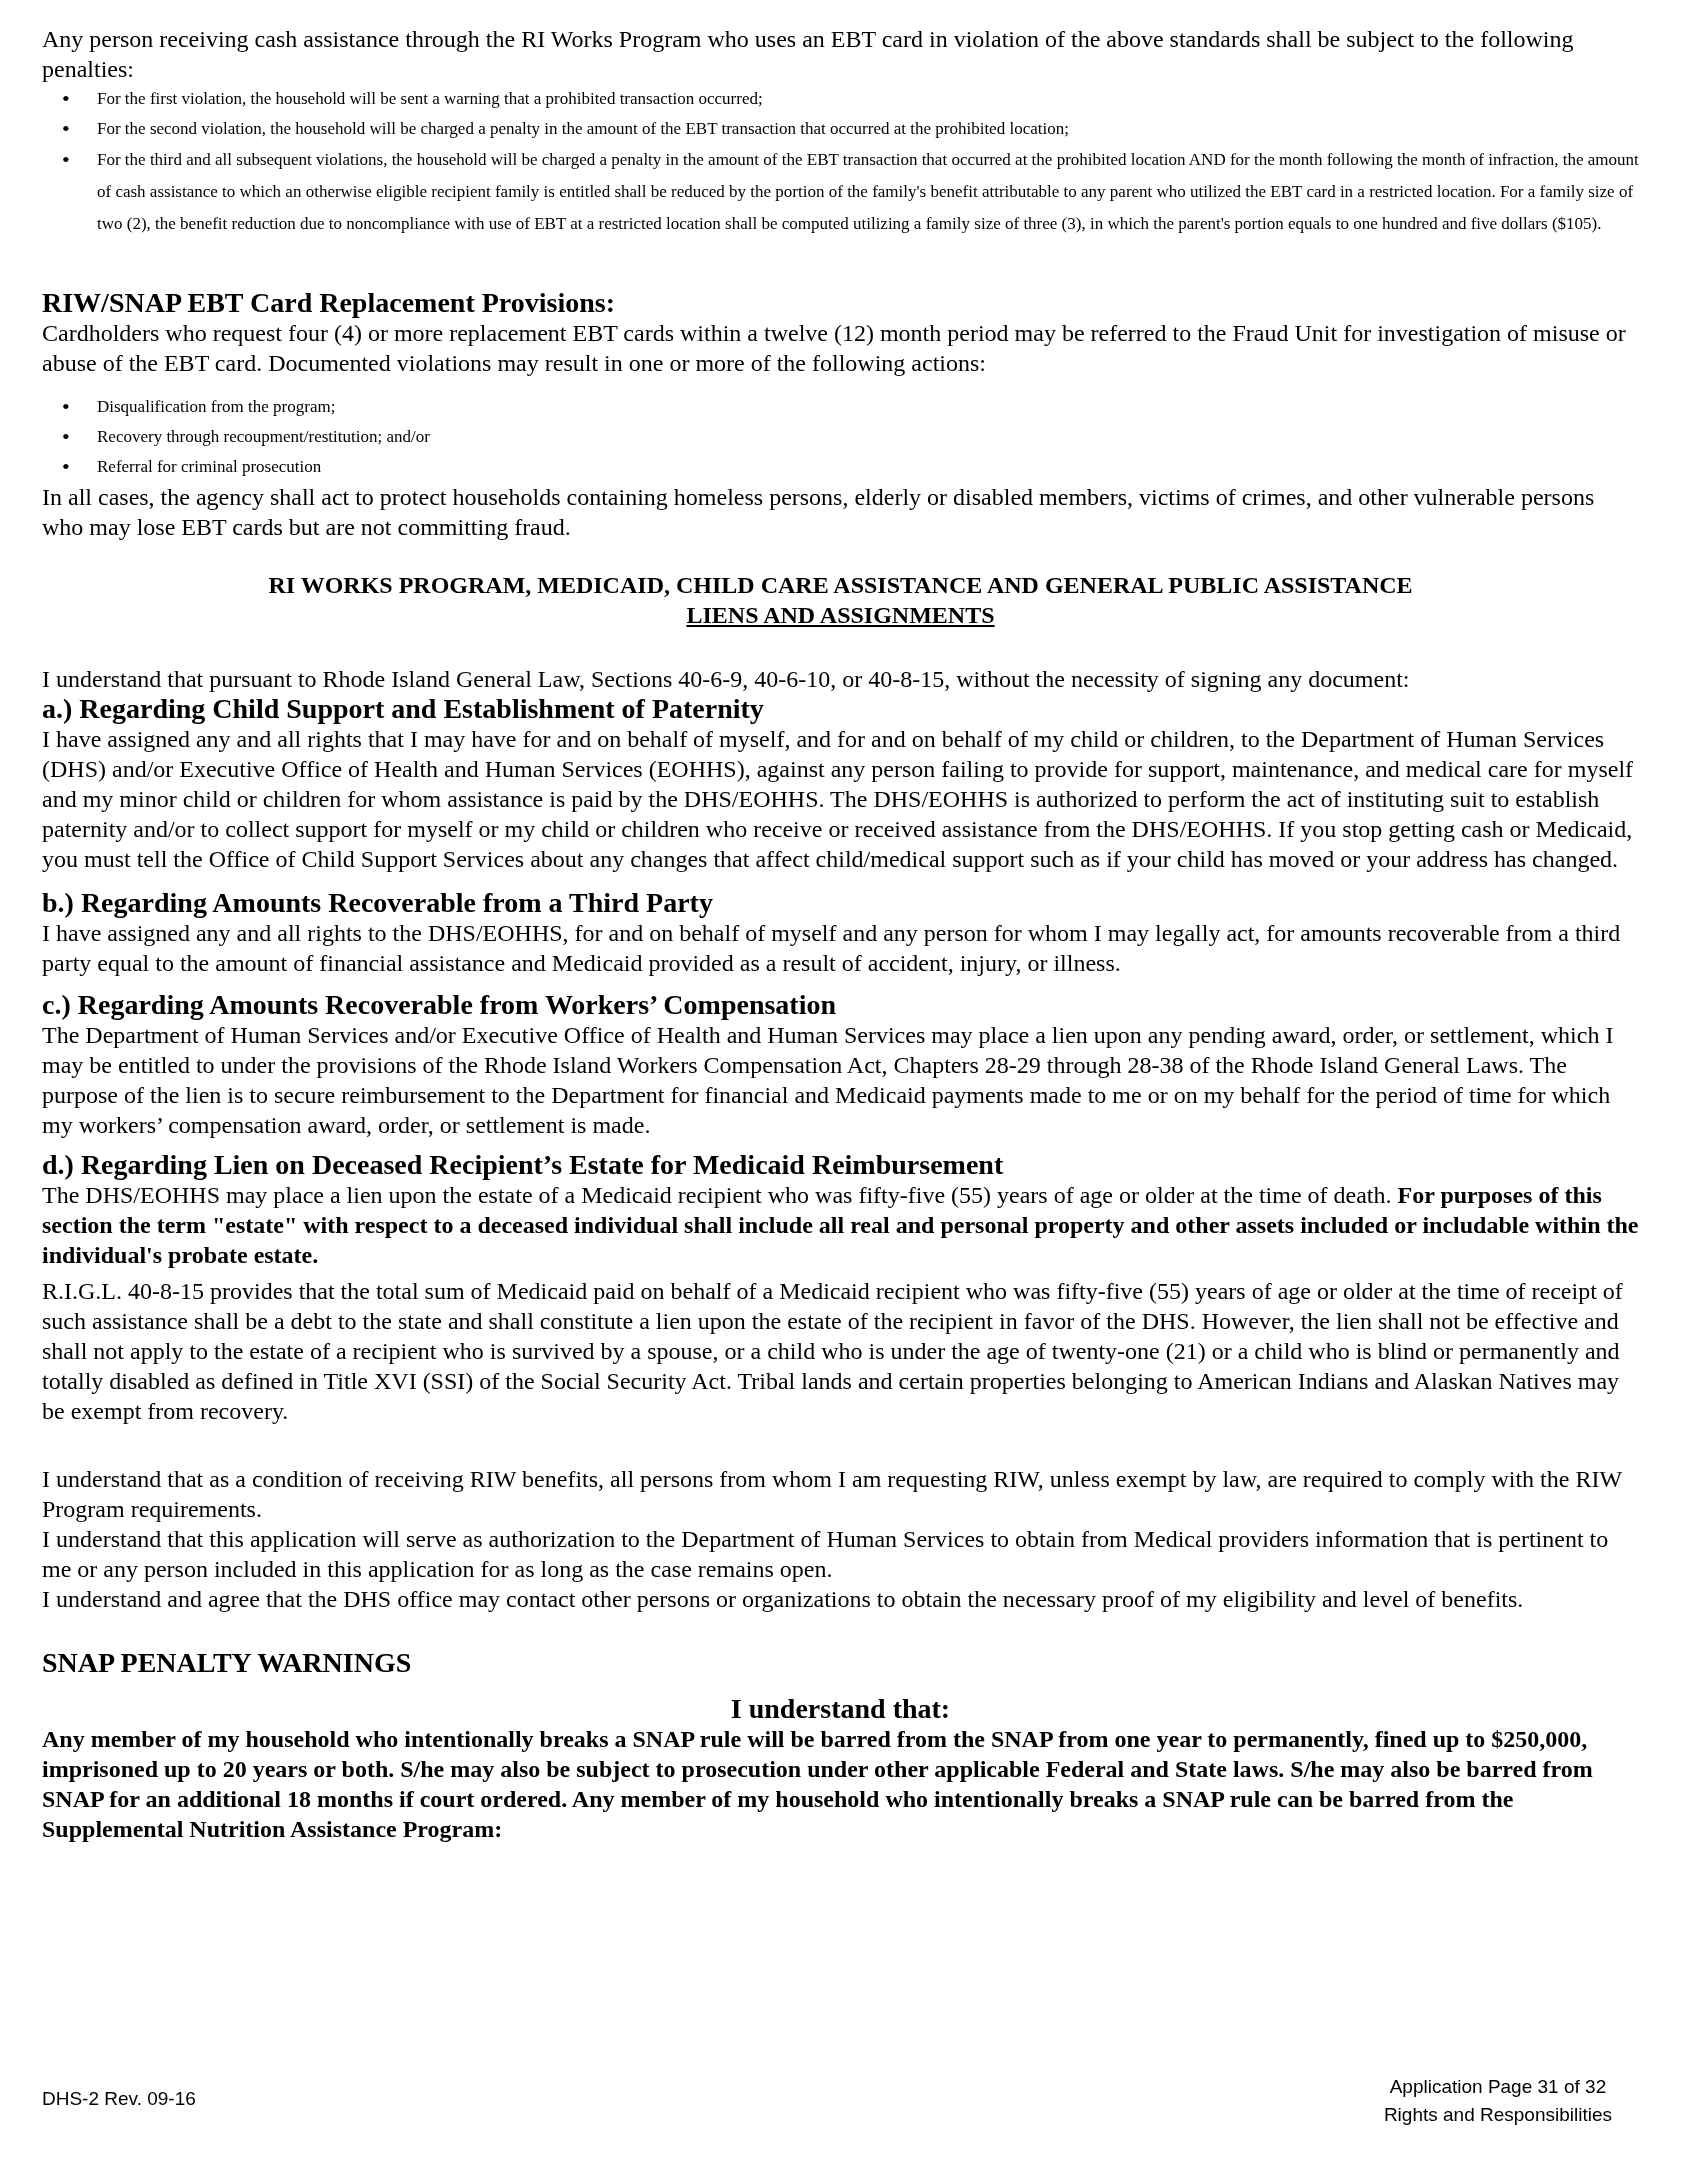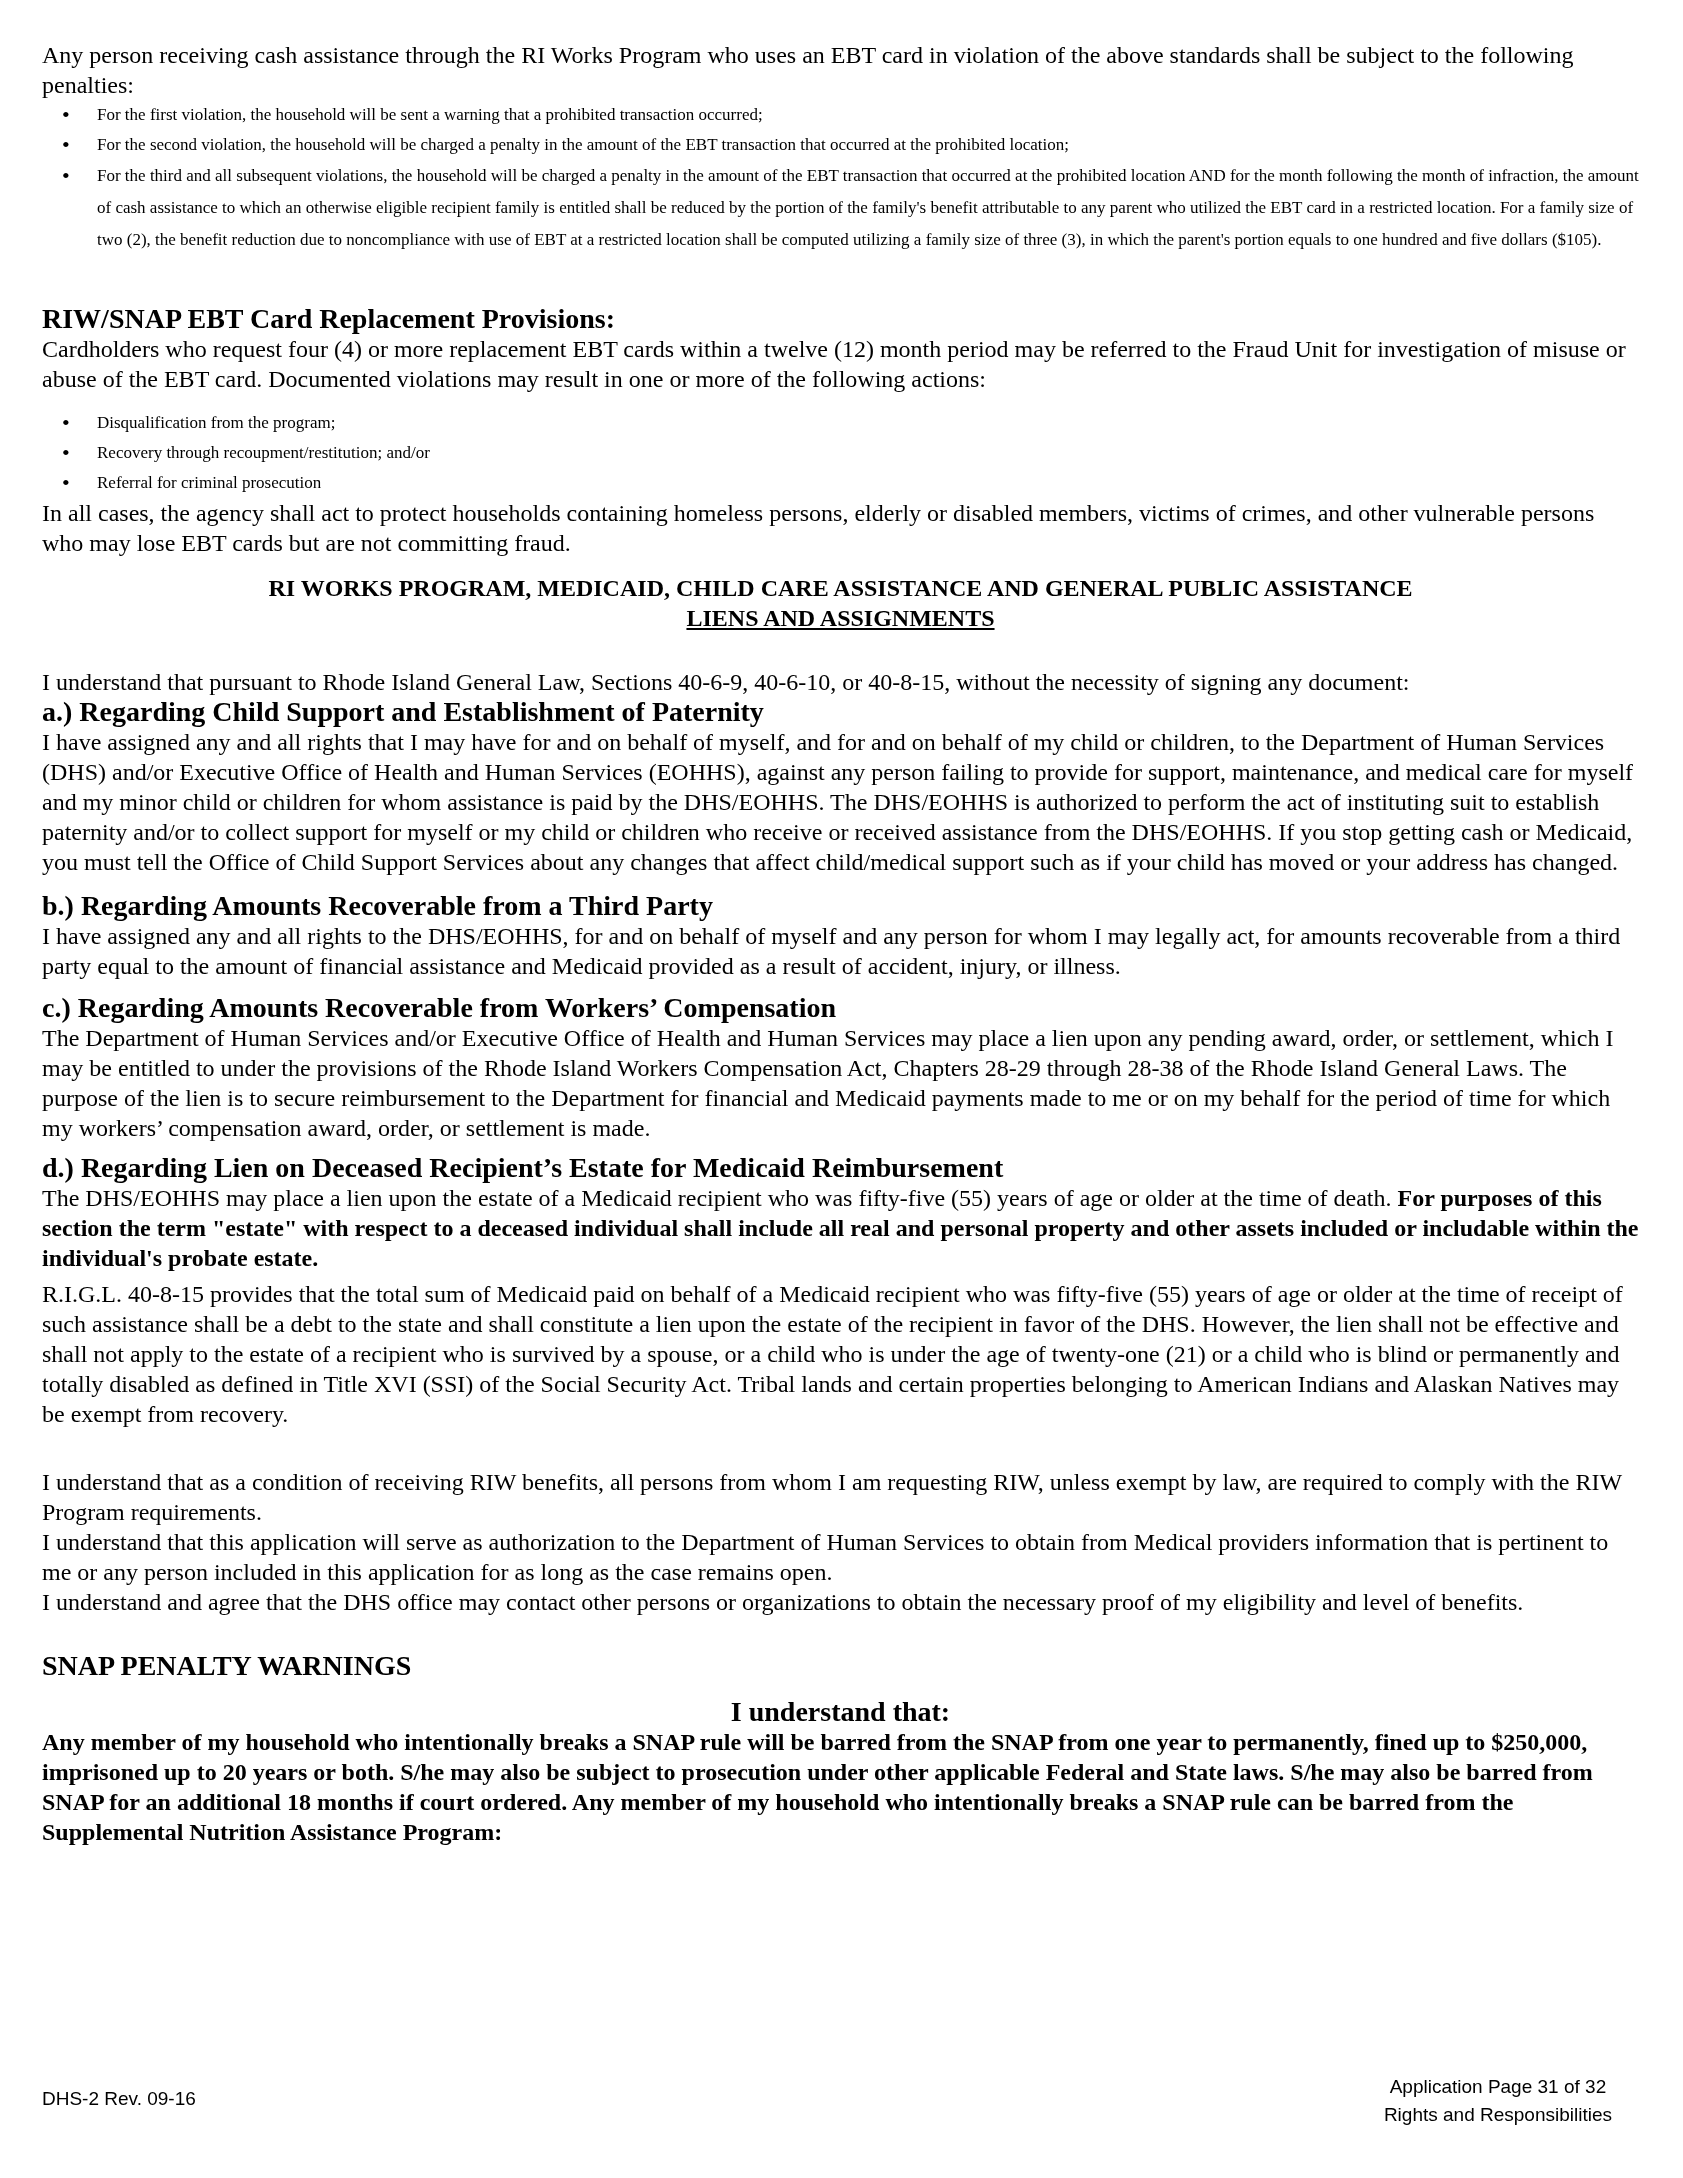--- a/index.html
+++ b/index.html
@@ -8,21 +8,21 @@
     width: 1683px;
     height: 2178px;
     background: #ffffff;
     color: #000000;
     font-family: "Liberation Serif", serif;
     overflow: hidden;
   }
   .content {
     position: absolute;
     left: 42px;
-    top: 40px;
+    top: 24px;
     width: 1597px;
   }
   .body {
     margin: 0;
     font-size: 24px;
     line-height: 30px;
     font-family: "Liberation Serif", serif;
   }
   .bold { font-weight: bold; }
   .h-bold {
@@ -53,21 +53,21 @@
     font-size: 24px;
     line-height: 30px;
   }
   .underline { text-decoration: underline; }
   .mt6  { margin-top: 6px; }
   .mt10 { margin-top: 10px; }
   .mt12 { margin-top: 12px; }
   .mt14 { margin-top: 14px; }
   .mt28 { margin-top: 16px; text-align: center; }
   .mt34 { margin-top: 34px; }
-  .mt36 { margin-top: 15px; }
+  .mt36 { margin-top: 28px; }
   .mt38 { margin-top: 38px; }
   .mt48 { margin-top: 48px; }
   .footer-left {
     position: absolute;
     left: 42px;
     top: 2085px;
     font-family: "Liberation Sans", sans-serif;
     font-size: 19px;
     line-height: 28px;
   }

